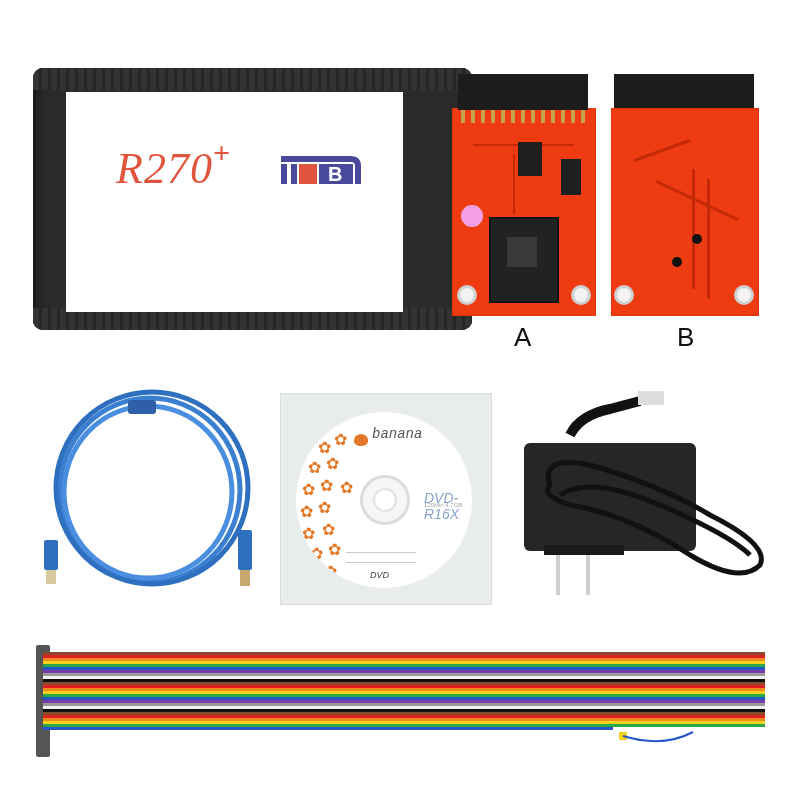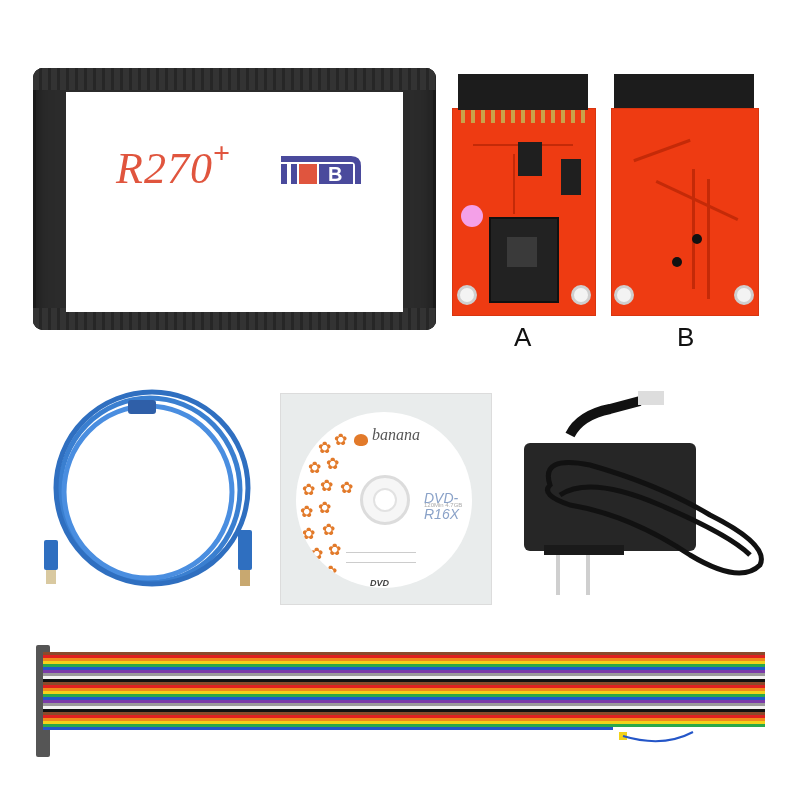--- a/index.html
+++ b/index.html
@@ -1,21 +1,21 @@
 <!DOCTYPE html>
 <html><head>
   <meta charset="utf-8">
   <style>
     html, body { margin:0; padding:0; background:#ffffff; }
     body { width:800px; height:800px; position:relative; overflow:hidden; font-family:"Liberation Sans", sans-serif; }
     .abs { position:absolute; }
 
     
     #box { left:33px; top:68px; width:403px; height:262px; background:#2b2b2b; border-radius:10px;
-      box-shadow: inset 0 0 0 3px #1a1a1a, inset 0 0 18px rgba(0,0,0,.6); }
+      box-shadow: inset 0 0 0 3px #1a1a1a, inset 0 0 18px rgba(0,0,0,.6); padding-left: 36px; }
     #box .ridges { position:absolute; left:0; right:0; top:0; height:22px;
       background: repeating-linear-gradient(90deg,#333 0 6px,#262626 6px 9px); border-radius:10px 10px 0 0; }
     #box .ridges.bottom { top:auto; bottom:0; border-radius:0 0 10px 10px; }
     #label { position:absolute; left:33px; top:24px; width:337px; height:220px; background:#ffffff; }
     #title-main { position:absolute; left:50px; top:48px; font-family:"Liberation Serif", serif; font-style:italic;
       font-size:44px; color:#e0553e; letter-spacing:1px; }
     #title-main sup { font-size:30px; font-style:normal; font-weight:bold; position:relative; top:-4px; }
     #logo { position:absolute; left:215px; top:60px; width:82px; height:32px; }
     #subtitle { position:absolute; left:45px; top:108px; font-family:"Liberation Serif", serif; font-style:italic;
       font-size:30px; color:#e0553e; letter-spacing:1px; }
@@ -127,26 +127,26 @@
     <span class="flower" style="left:24px;top:66px">✿</span>
   <span class="flower" style="left:4px;top:92px">✿</span>
     <span class="flower" style="left:22px;top:88px">✿</span>
   <span class="flower" style="left:6px;top:114px">✿</span>
     <span class="flower" style="left:26px;top:110px">✿</span>
   <span class="flower" style="left:14px;top:134px">✿</span>
     <span class="flower" style="left:32px;top:130px">✿</span>
   <span class="flower" style="left:28px;top:152px">✿</span>
     <span class="flower" style="left:44px;top:68px">✿</span>
   <div class="abs" style="left:58px;top:22px;width:14px;height:12px;background:#e27a2a;border-radius:50% 50% 40% 40%;"></div>
-  <div class="abs" style="left:76px;top:14px;font-family:Liberation Serif, serif;font-style:italic;font-size:16px;color:#555;">banana</div>
+  <div class="abs" style="left:76px;top:14px;font-family:Liberation Mono, monospace;font-style:italic;font-size:14px;color:#555;">banana</div>
   <div class="abs" style="left:128px;top:78px;font-size:14px;color:#8aa2c8;font-style:italic;">DVD-R16X</div>
   <div class="abs" style="left:128px;top:90px;font-size:6px;color:#aaa;">120Min 4.7GB</div>
   <div class="abs" style="left:50px;top:140px;width:70px;height:1px;background:#ccc"></div>
   <div class="abs" style="left:50px;top:150px;width:70px;height:1px;background:#ccc"></div>
-  <div class="abs" style="left:74px;top:158px;font-size:9px;font-weight:bold;font-style:italic;color:#444;margin-top:8px;">DVD</div>
+  <div class="abs" style="left:74px;top:158px;font-size:9px;font-weight:normal;font-style:italic;color:#444;">DVD</div>
 </div>
 <div id="cd-hub" class="abs"></div>
 <div id="cd-hub-inner" class="abs"></div>
 
 <svg class="abs" style="left:510px;top:385px;" width="280" height="215" viewBox="0 0 280 215">
   <rect x="14" y="58" width="172" height="108" rx="6" fill="#262626"></rect>
   <rect x="34" y="160" width="80" height="10" fill="#1a1a1a"></rect>
   <rect x="46" y="170" width="4" height="40" fill="#cfcfcf"></rect>
   <rect x="76" y="170" width="4" height="40" fill="#cfcfcf"></rect>
   <path d="M60 50 Q70 30 100 24 L130 16" stroke="#111" stroke-width="10" fill="none"></path>

